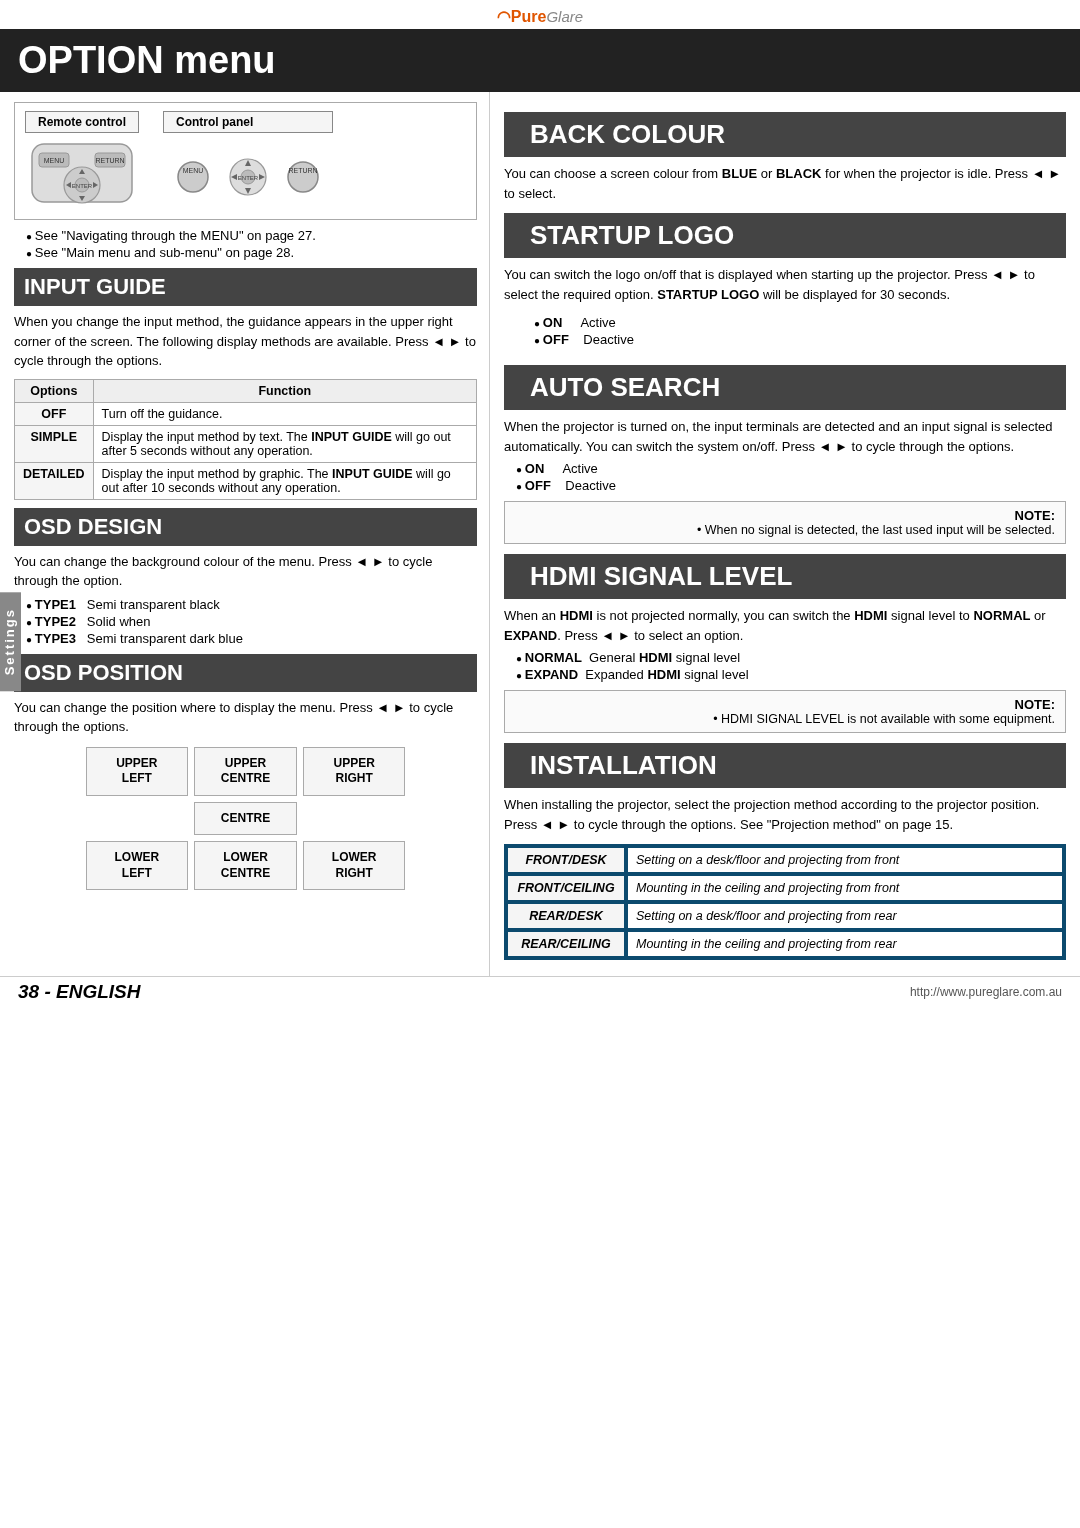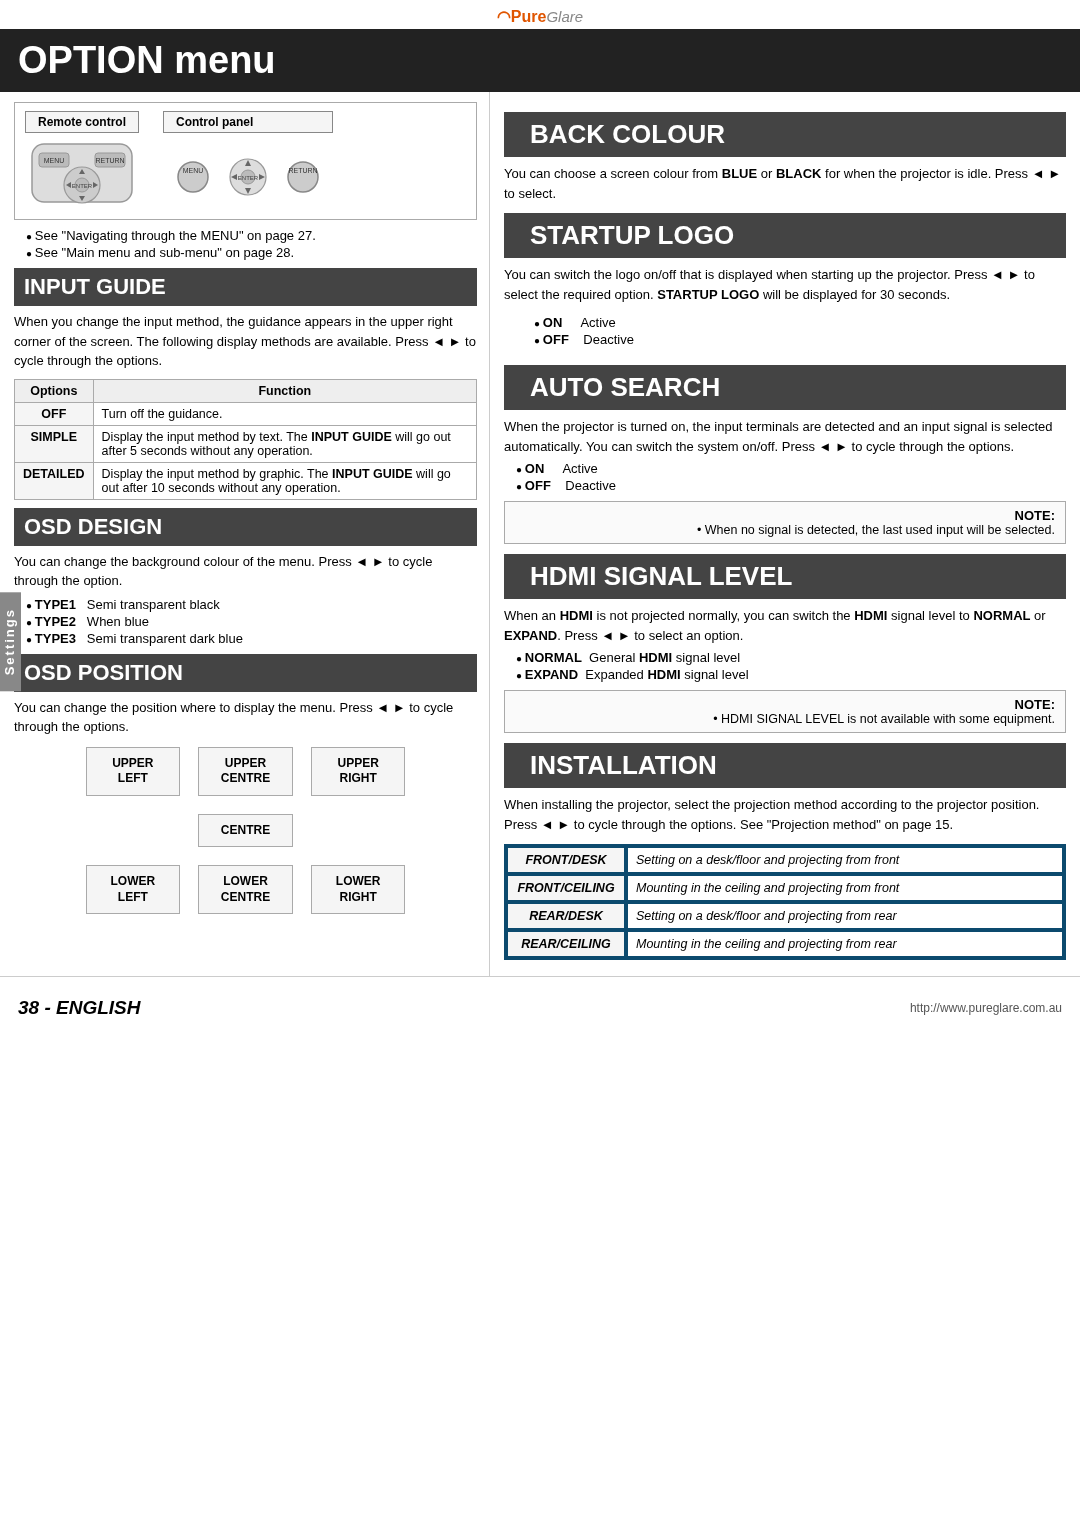--- a/index.html
+++ b/index.html
@@ -103,21 +103,21 @@
     table.guide-table td:first-child {
       font-weight: bold;
       text-align: center;
       background: #f5f5f5;
       white-space: nowrap;
     }
     .osd-pos-grid {
       display: grid;
       grid-template-columns: 1fr 1fr 1fr;
       grid-template-rows: auto auto auto;
-      gap: 18px;
+      gap: 6px;
       width: 320px;
       margin: 10px auto 6px auto;
     }
     .pos-cell {
       border: 1px solid #aaa;
       text-align: center;
       font-weight: bold;
       font-size: 12px;
       padding: 8px 4px;
       background: #f5f5f5;
@@ -270,21 +270,21 @@
       </tr>
     </tbody>
       </table>
 
     <div class="section-header">
       <span>OSD DESIGN</span>
     </div>
     <p>You can change the background colour of the menu. Press ◄ ► to cycle through the option.</p>
     <ul class="bullet-list">
       <li><b><span>TYPE1</span></b>&nbsp;&nbsp;&nbsp;<span>Semi transparent black</span></li>
-      <li><b><span>TYPE2</span></b>&nbsp;&nbsp;&nbsp;<span>When blue</span></li>
+      <li><b><span>TYPE2</span></b>&nbsp;&nbsp;&nbsp;<span>Solid when</span></li>
       <li><b><span>TYPE3</span></b>&nbsp;&nbsp;&nbsp;<span>Semi transparent dark blue</span></li>
     </ul>
 
     <div class="section-header">
       <span>OSD POSITION</span>
     </div>
     <p>You can change the position where to display the menu. Press ◄ ► to cycle through the options.</p>
 
     <div class="osd-pos-grid">
 
@@ -368,20 +368,20 @@
       <tr>
         <td><span>REAR/CEILING</span></td>
         <td><span>Mounting in the ceiling and projecting from rear</span></td>
       </tr>
     </tbody>
       </table>
 
   </div>
 </div>
 
-<div style="border-top:1px solid #ccc; display:flex; align-items:center; justify-content:space-between; padding: 20px 18px;">
+<div style="border-top:1px solid #ccc; display:flex; align-items:center; justify-content:space-between; padding: 4px 18px;">
   <div>
     <span style="font-style:italic; font-size:19px; font-weight:bold;">38 - </span><span style="font-style:italic; font-size:19px; font-weight:bold;">ENGLISH</span>
   </div>
   <div style="font-size:12px; color:#555;">
     <span>http://www.pureglare.com.au</span>
   </div>
 </div>
 
 </body></html>

